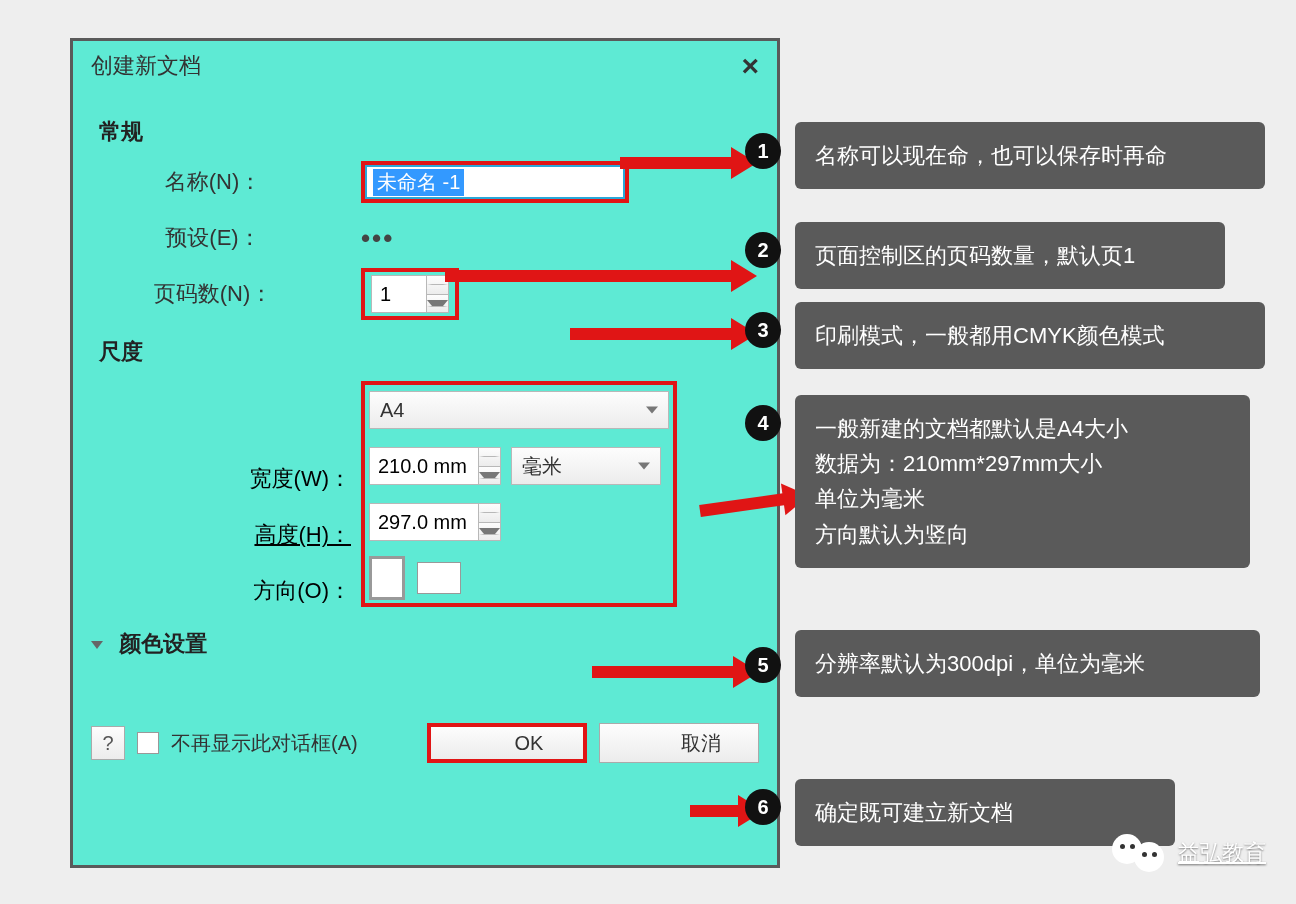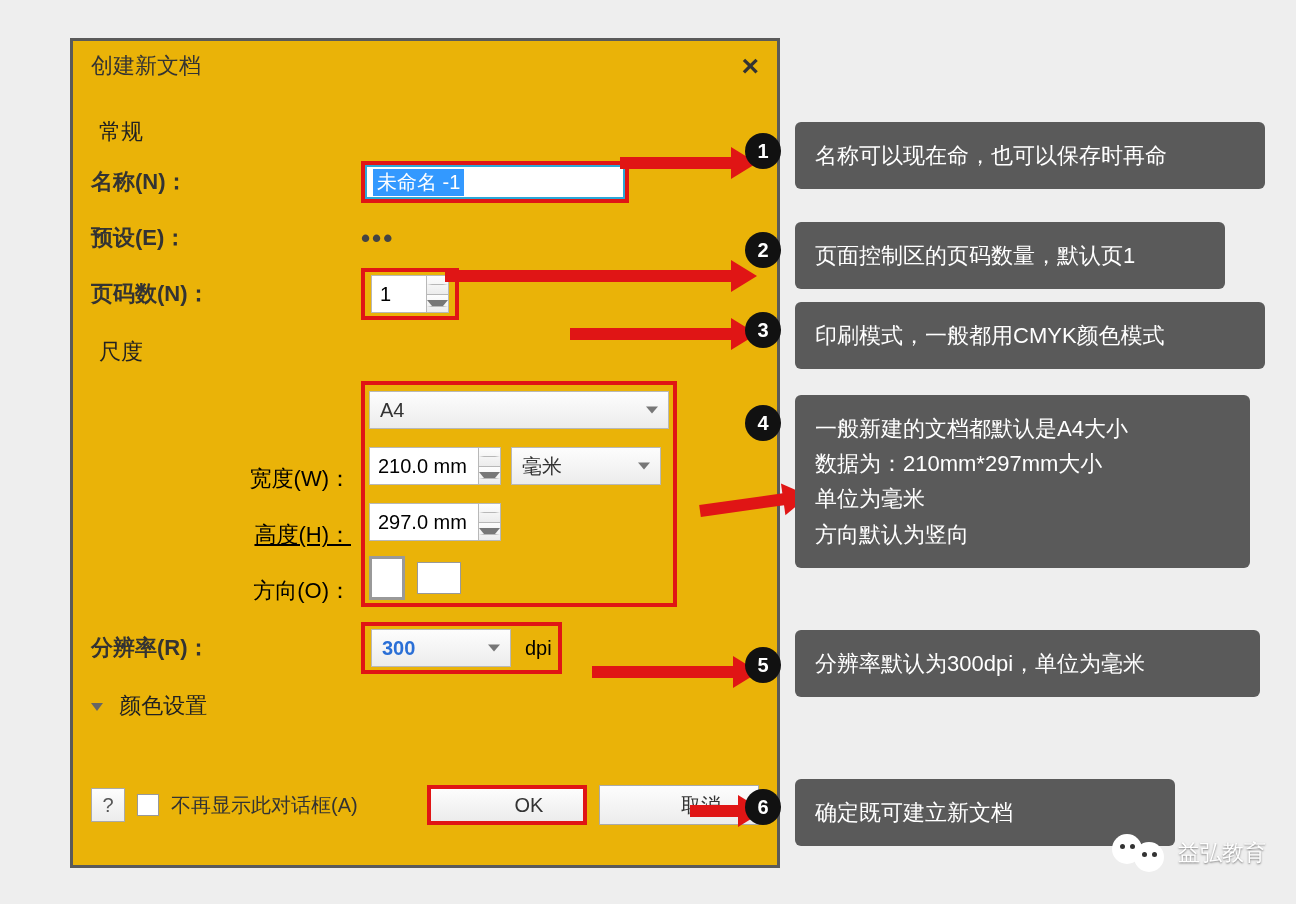--- a/index.html
+++ b/index.html
@@ -10,58 +10,57 @@
     height: 904px;
     position: relative;
     overflow: hidden;
   }
   .dialog {
     position: absolute;
     left: 70px;
     top: 38px;
     width: 710px;
     height: 830px;
-    background: #eab308;
+    background: #5eead4;
     border: 3px solid #5a5a5a;
   }
   .dialog-header {
     display: flex;
     justify-content: space-between;
     align-items: center;
     padding: 10px 18px 6px 18px;
     font-size: 22px;
     color: #333;
   }
   .close-x {
     font-size: 30px;
     font-weight: bold;
     cursor: pointer;
     line-height: 1;
   }
   .dialog-body { padding: 8px 18px 0 18px; }
   .section-title {
     font-size: 22px;
-    font-weight: normal;
+    font-weight: bold;
     color: #222;
     margin: 22px 0 14px 8px;
   }
   .row {
     display: flex;
     align-items: center;
     margin: 14px 0;
     height: 42px;
   }
   .row .label {
     width: 270px;
-    text-align: left;
+    text-align: center;
     font-size: 22px;
     color: #333;
     padding-right: 26px;
     white-space: nowrap;
-    font-weight: bold;
   }
   .field-wrap { display: flex; align-items: center; gap: 10px; }
   .name-input-hl {
     border: 4px solid #e01515;
     outline: 2px solid #2aa8d8;
     outline-offset: -6px;
     width: 268px;
     height: 42px;
     background: #fff;
     padding: 0 8px;
@@ -205,20 +204,21 @@
     border-bottom: 16px solid transparent;
     border-left: 26px solid #e01515;
   }
   
   .watermark {
     position: absolute;
     right: 30px; bottom: 28px;
     display: flex; align-items: center; gap: 10px;
     color: #fff; font-size: 22px;
     text-shadow: 0 1px 2px rgba(0,0,0,.5);
+    text-decoration: underline;
   }
   .wm-icon {
     width: 56px; height: 46px; position: relative;
   }
   .wm-icon .bubble-a, .wm-icon .bubble-b {
     position:absolute; border-radius:50%; background:#fff;
   }
   .wm-icon .bubble-a { width:30px;height:30px; left:0; top:4px; }
   .wm-icon .bubble-b { width:30px;height:30px; left:22px; top:12px; }
   .wm-icon .eye { position:absolute; width:5px;height:5px; background:#333;border-radius:50%; }
@@ -319,29 +319,20 @@
         </div>
       </div>
     </div>
 
     <div style="position:absolute; top:410px; left:18px; width:270px;">
       <div style="height:56px; display:flex; align-items:center; justify-content:flex-end; font-size:22px; padding-right:10px;">宽度(W)：</div>
       <div style="height:56px; display:flex; align-items:center; justify-content:flex-end; font-size:22px; padding-right:10px;text-decoration:underline;">高度(H)：</div>
       <div style="height:56px; display:flex; align-items:center; justify-content:flex-end; font-size:22px; padding-right:10px;">方向(O)：</div>
     </div>
 
-    <div class="row" style="margin-top:20px">
-      <div class="label">分辨率(R)：</div>
-      <div class="redbox-sm" style="gap:14px; align-items:center">
-        <div class="select" style="width:140px">
-          <span style="color:#2a6fd6;font-weight:bold">300</span>
-        </div>
-        <span style="font-size:20px">dpi</span>
-      </div>
-    </div>
 
     <div class="section-title" style="margin-left:0">
       <span class="collapse-tri"></span>
       <span>颜色设置</span>
     </div>
 
   </div>
 
   <div class="dialog-footer">
     <div class="help-btn">?</div>

